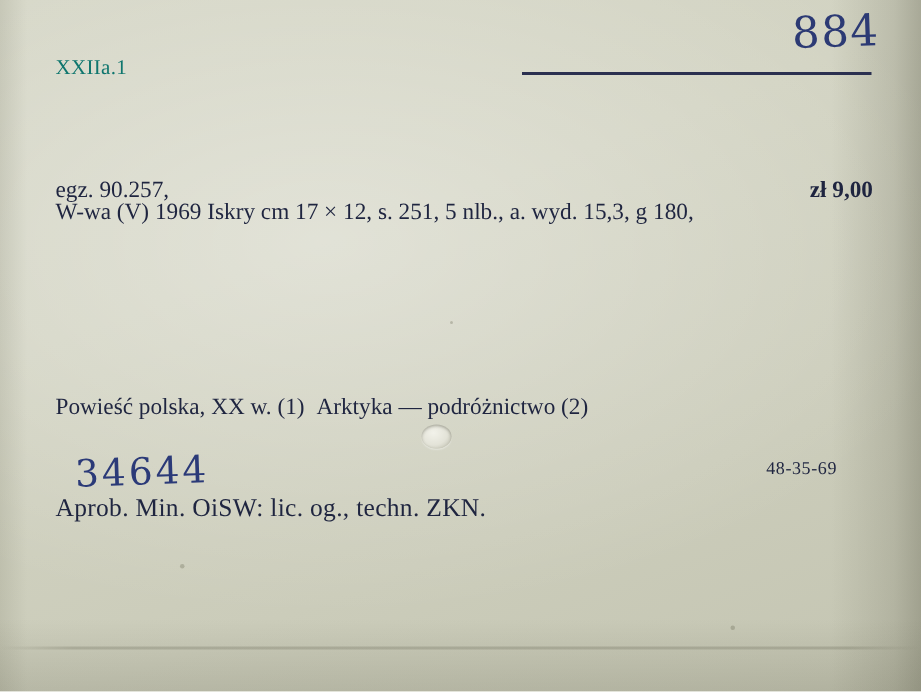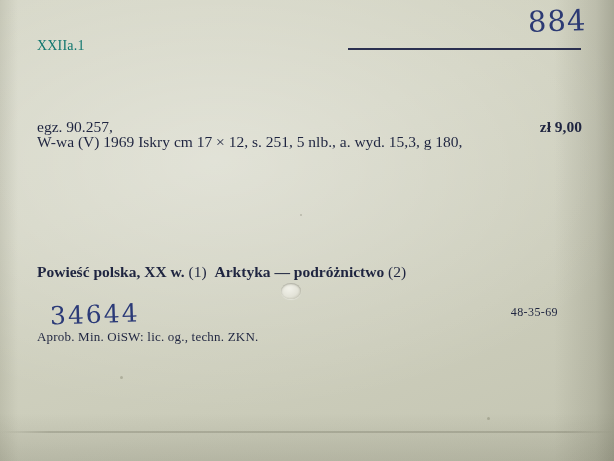--- a/index.html
+++ b/index.html
@@ -129,21 +129,21 @@
   }
   .annotation p { margin: 0; text-indent: 22px; }
 
   .tracings {
     position: absolute;
     left: 37px; top: 262px;
     width: 520px;
     font-size: 15.5px;
     line-height: 20px;
   }
-  .tracings .b { font-weight: bold; margin-top: 20px; }
+  .tracings .b { font-weight: normal; margin-top: 20px; }
   .tracings .sub {
     display: block;
     font-weight: bold;
     margin-top: 1px;
   }
   .handwritten-num {
     position: absolute;
     left: 50px; top: 300px;
     font-family: "DejaVu Serif", serif;
     font-size: 25px;
@@ -153,21 +153,21 @@
   }
   .order-number {
     position: absolute;
     right: 56px; top: 305px;
     font-size: 12px;
     letter-spacing: 0.4px;
   }
   .approval {
     position: absolute;
     left: 37px; top: 329px;
-    font-size: 13px;
+    font-size: 17px;
     letter-spacing: 0.2px;
   }
   .speck {
     position: absolute;
     border-radius: 50%;
     background: rgba(90,90,70,0.28);
   }
 </style>
 </head>
 <body>

